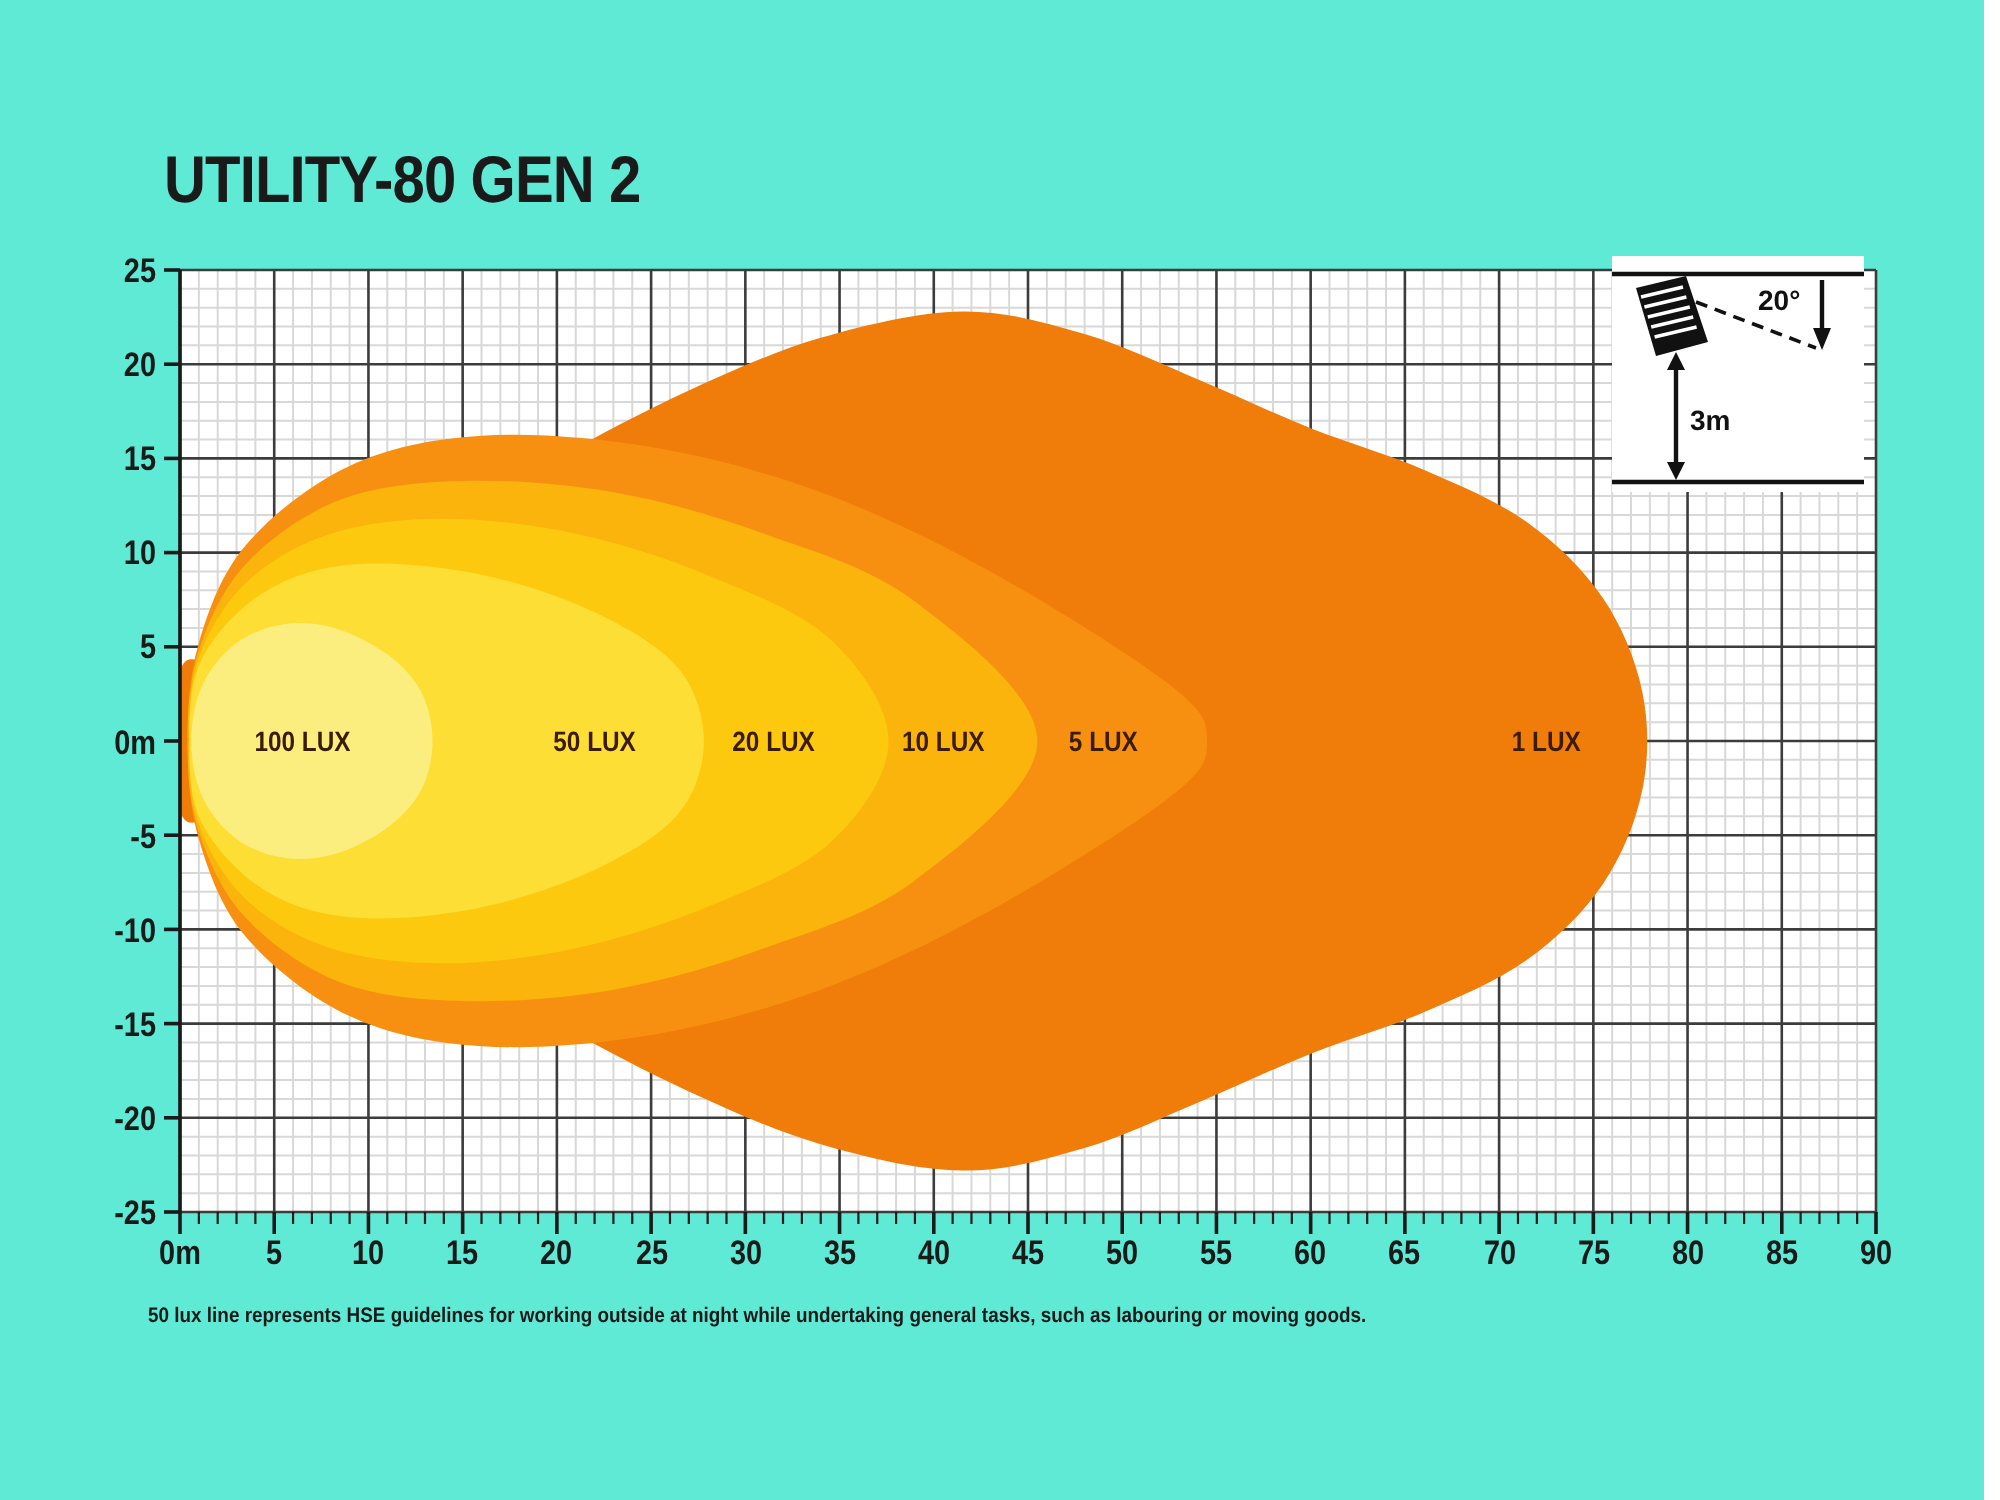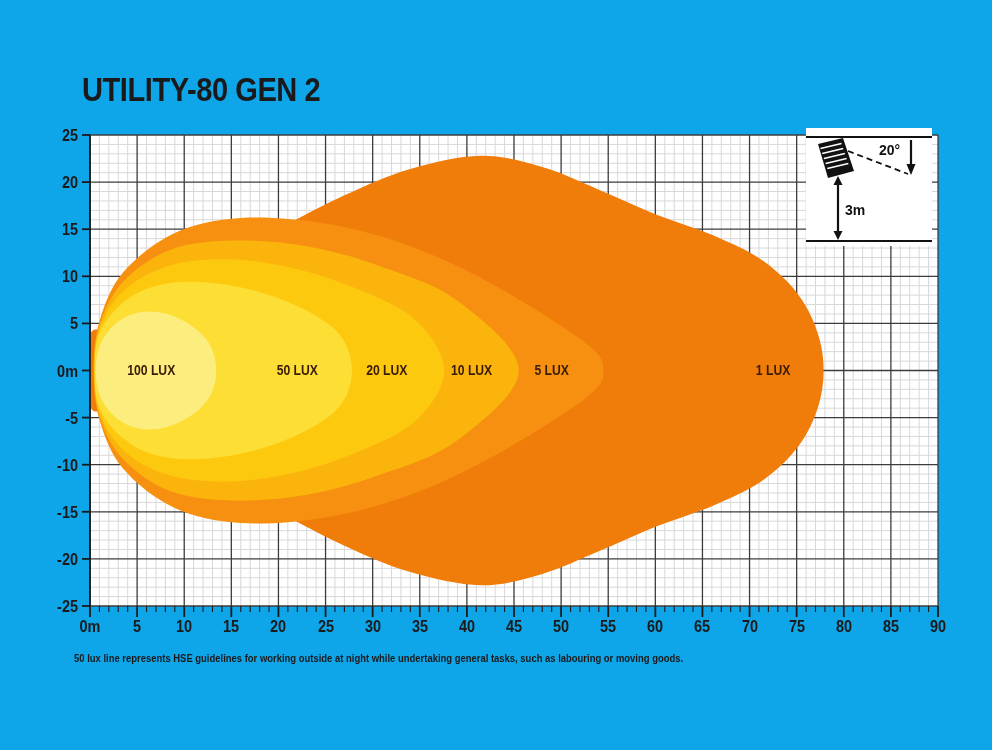--- a/index.html
+++ b/index.html
@@ -12,21 +12,21 @@
     height: 750px;
     font-family: "Liberation Sans", sans-serif;
     color: #1a1a1a;
     overflow: hidden;
     position: relative;
   }
   #stage {
     position: relative;
     width: 992px;
     height: 750px;
-    background: #0ea5e9;
+    background: #5eead4;
   }
   #chart-title {
     position: absolute;
     left: 82px;
     top: 73px;
     font-size: 33px;
     font-weight: bold;
     letter-spacing: -0.5px;
     transform: scaleX(0.88);
     transform-origin: left center;

